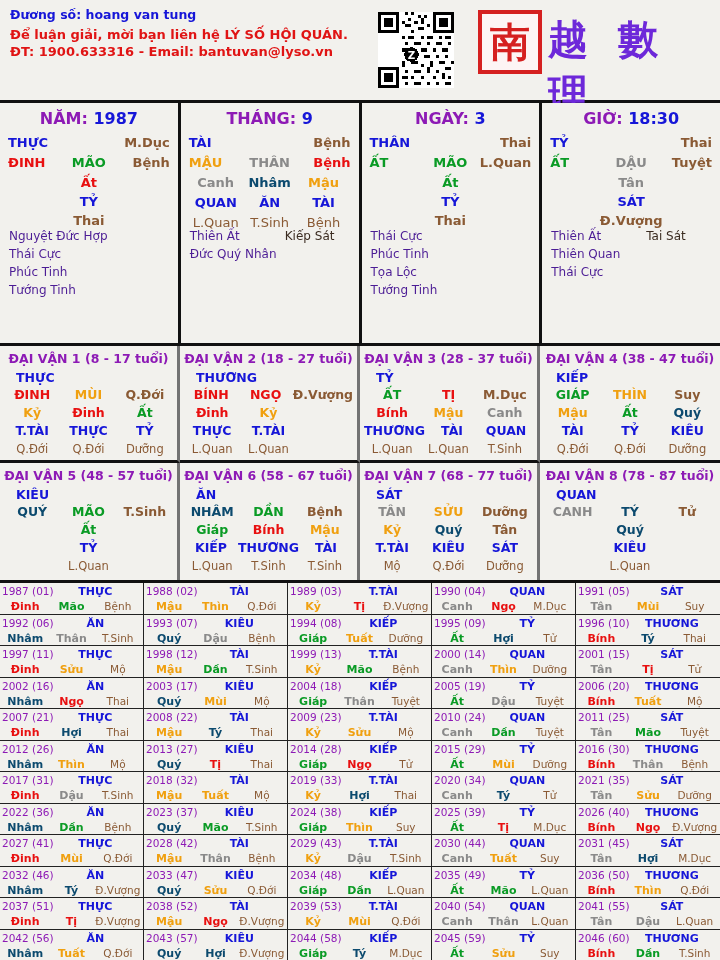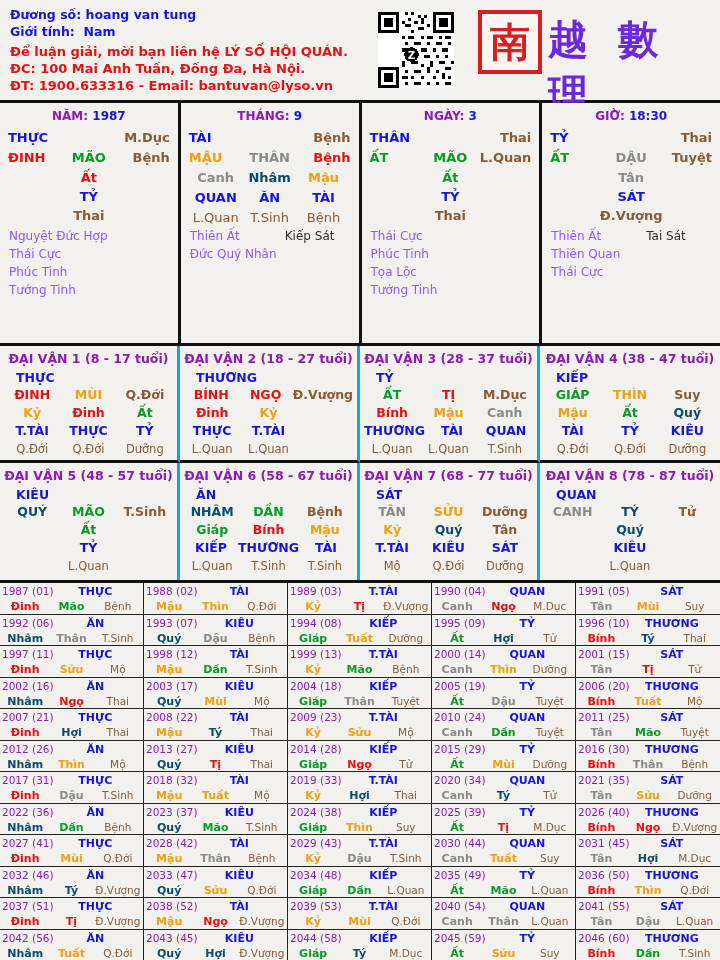--- a/index.html
+++ b/index.html
@@ -21,37 +21,37 @@
     border:4px solid #d52020;color:#d52020;font-size:40px;line-height:56px;text-align:center;
     font-family:"DejaVu Serif","Liberation Serif",serif;font-weight:bold;box-sizing:border-box;
     background:#fdf4f4;}
   .hdr-cn{position:absolute;left:548px;top:12px;font-size:40px;letter-spacing:8px;color:#6d28d9;
     font-family:"DejaVu Serif","Liberation Serif",serif;font-weight:bold;}
 
   
   .pillars{display:flex;height:240px;border-bottom:3px solid #111;}
   .pillar{flex:1;position:relative;border-right:3px solid #111;background:#f2f1ed;box-sizing:border-box;padding-top:6px;}
   .pillar:last-child{border-right:none;}
-  .p-title{text-align:center;font-size:12px;font-weight:bold;color:#8d1ab5;margin-bottom:5px;}
+  .p-title{text-align:center;font-size:16px;font-weight:bold;color:#8d1ab5;margin-bottom:5px;}
   .p-title .num{color:#1616d8;}
   .row3{display:flex;padding:0 8px;line-height:20px;}
   .row3 > div{flex:1;text-align:center;font-size:13px;font-weight:bold;white-space:nowrap;}
   .row3 .c1{text-align:left;}
   .row3 .c3{text-align:right;}
   .rowc{text-align:center;font-size:13px;font-weight:bold;line-height:19px;}
   .spirits{position:absolute;left:9px;top:124px;right:6px;}
   .spirits .sp-row{display:flex;}
-  .sp-col{font-size:12px;line-height:18px;color:#8b5cf6;white-space:nowrap;}
+  .sp-col{font-size:12px;line-height:18px;color:#4c1d95;white-space:nowrap;}
   .sp-col.dark{color:#3a2b20;}
   .sp-a{width:95px;}
   .pillar.p2 .spirits{top:124px;}
 
   
   .dv-grid{display:flex;flex-wrap:wrap;border-bottom:3px solid #111;}
-  .dv{width:calc(25% - 0px);box-sizing:border-box;border-right:3px solid #0ea5e9;border-bottom:3px solid #111;
+  .dv{width:calc(25% - 0px);box-sizing:border-box;border-right:3px solid #737373;border-bottom:3px solid #111;
       background:#f2f1ed;padding:5px 4px 4px 4px;height:117px;}
   .dv:nth-child(4n){border-right:none;}
   .dv:nth-child(n+5){border-bottom:none;}
   .dv-title{text-align:center;font-size:12.5px;font-weight:bold;color:#8d1ab5;margin-bottom:3px;white-space:nowrap;}
   .dv-top{font-size:12.5px;font-weight:bold;color:#1616d8;padding-left:12px;line-height:17px;}
   .dv-row{display:flex;line-height:18px;}
   .dv-row > div{flex:1;text-align:center;font-size:12.5px;font-weight:bold;white-space:nowrap;}
   .dv-row.small > div{font-size:11.5px;font-weight:normal;}
 
   
@@ -79,27 +79,22 @@
 <body>
 
 <div class="page">
 
   <div class="header">
     <div class="hdr-left">
       <div class="line-blue">
         <span>Đương số:</span>
         <span>hoang van tung</span>
       </div>
-      <div class="line-blue">
-        <span>Giới tính:</span>
-        &nbsp;<span>Nam</span>
-      </div>
       <div style="height:3px"></div>
       <div class="line-red">Để luận giải, mời bạn liên hệ LÝ SỐ HỘI QUÁN.</div>
-      <div class="line-red">ĐC: 100 Mai Anh Tuấn, Đống Đa, Hà Nội.</div>
       <div class="line-red">ĐT: 1900.633316 - Email: bantuvan@lyso.vn</div>
     </div>
 
     <svg class="hdr-qr" viewBox="0 0 25 25" shape-rendering="crispEdges">
       <rect width="25" height="25" fill="#fff"></rect>
       <g fill="#000">
         <rect x="0" y="0" width="7" height="1"></rect>
           <rect x="0" y="6" width="7" height="1"></rect>
         <rect x="0" y="0" width="1" height="7"></rect>
           <rect x="6" y="0" width="1" height="7"></rect>
@@ -1129,21 +1124,21 @@
           <span class="y-tag">ĂN</span>
         </div>
         <div class="yr2">
           <div class="e-thuy">Nhâm</div>
           <div class="e-tho">Tuất</div>
           <div class="st e-brown">Q.Đới</div>
         </div>
       </div>
       <div class="ycell">
         <div class="yr1">
-          <span class="y-year">2043 (45)</span>
+          <span class="y-year">2043 (57)</span>
           <span class="y-tag">KIÊU</span>
         </div>
         <div class="yr2">
           <div class="e-thuy">Quý</div>
           <div class="e-thuy">Hợi</div>
           <div class="st e-brown">Đ.Vượng</div>
         </div>
       </div>
       <div class="ycell">
         <div class="yr1">

